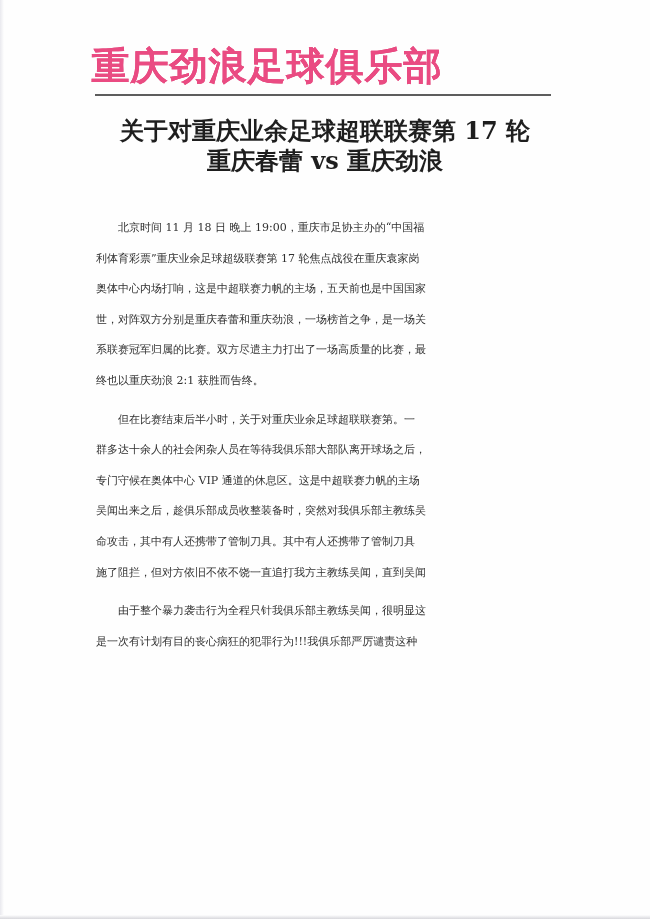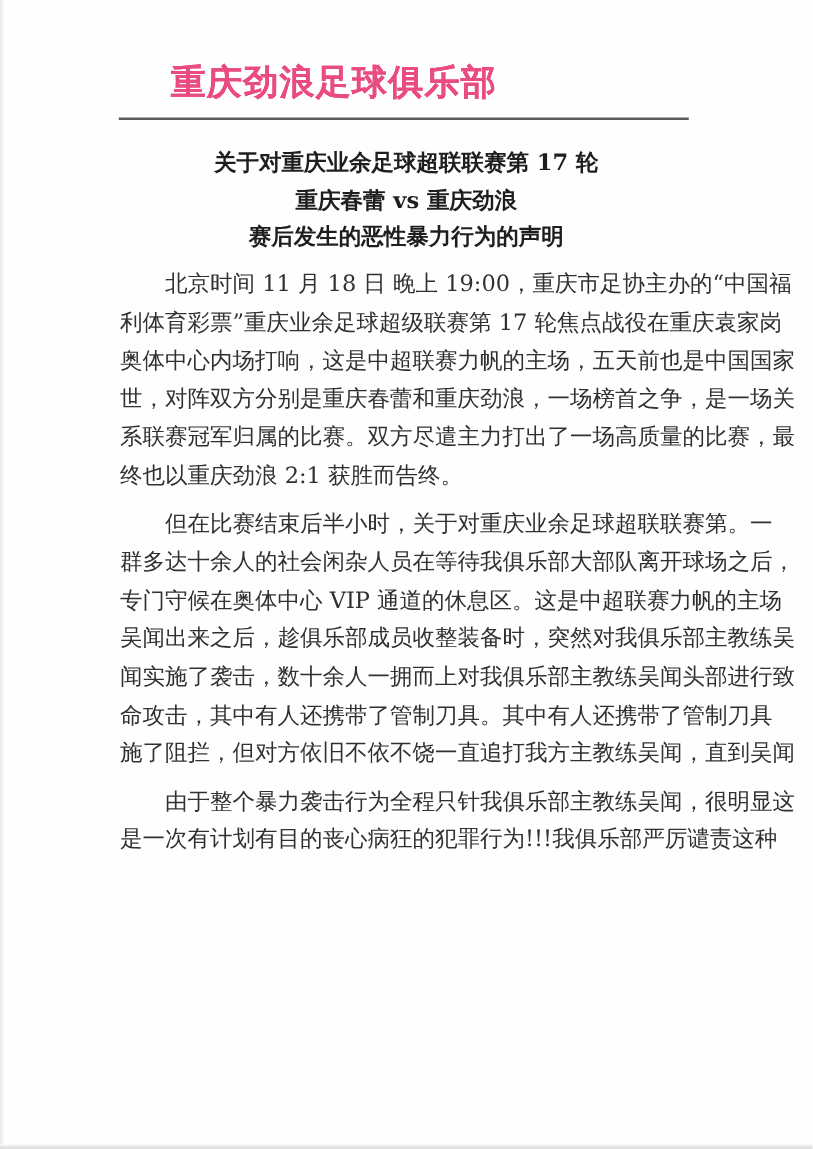--- a/index.html
+++ b/index.html
@@ -29,21 +29,21 @@
       background: linear-gradient(to top, #d8d8dc, #fefefe);
     }
     .letterhead {
       position: absolute;
       top: 44px;
       left: 0;
       width: 534px;
       text-align: center;
       font-family: "DejaVu Sans", "Liberation Sans", sans-serif;
       font-weight: bold;
-      font-size: 28px;
+      font-size: 38px;
       letter-spacing: 1px;
       line-height: 44px;
       color: #ea4b82;
       text-shadow: 0 0 0.5px #d9356d;
     }
     .letterhead-rule {
       position: absolute;
       top: 94px;
       left: 95px;
       width: 456px;
@@ -51,35 +51,35 @@
       background: #5d5d5d;
     }
     .title-block {
       position: absolute;
       top: 116px;
       left: 0;
       width: 650px;
       text-align: center;
       font-family: "DejaVu Serif", "Liberation Serif", serif;
       font-weight: bold;
-      font-size: 18px;
+      font-size: 24px;
       line-height: 29.5px;
       color: #1e1e1e;
     }
     .title-line {
       display: block;
       white-space: nowrap;
     }
     .body-text {
       position: absolute;
       top: 213px;
       left: 96px;
       width: 440px;
       font-family: "DejaVu Serif", "Liberation Serif", serif;
-      font-size: 18px;
+      font-size: 11px;
       line-height: 30.6px;
       color: #303030;
       text-align: justify;
     }
     .para {
       margin: 0 0 8px 0;
       text-indent: 2em;
     }
     .para .line {
       display: block;
@@ -93,38 +93,36 @@
 <div class="page-edge-bottom"></div>
 
 <header>
   <div class="letterhead">重庆劲浪足球俱乐部</div>
   <div class="letterhead-rule"></div>
 </header>
 
 <section class="title-block">
   <span class="title-line">关于对重庆业余足球超联联赛第 17 轮</span>
   <span class="title-line">重庆春蕾 vs 重庆劲浪</span>
-  <span class="title-line">赛后发生的恶性暴力行为的声明</span>
 </section>
 
 <article class="body-text">
   <div class="para">
     <span class="line">北京时间 11 月 18 日 晚上 19:00，重庆市足协主办的“中国福</span>
     <span class="line" style="text-indent:0">利体育彩票”重庆业余足球超级联赛第 17 轮焦点战役在重庆袁家岗</span>
     <span class="line" style="text-indent:0">奥体中心内场打响，这是中超联赛力帆的主场，五天前也是中国国家</span>
     <span class="line" style="text-indent:0">世，对阵双方分别是重庆春蕾和重庆劲浪，一场榜首之争，是一场关</span>
     <span class="line" style="text-indent:0">系联赛冠军归属的比赛。双方尽遣主力打出了一场高质量的比赛，最</span>
     <span class="line" style="text-indent:0">终也以重庆劲浪 2:1 获胜而告终。</span>
   </div>
   <div class="para">
     <span class="line">但在比赛结束后半小时，关于对重庆业余足球超联联赛第。一</span>
     <span class="line" style="text-indent:0">群多达十余人的社会闲杂人员在等待我俱乐部大部队离开球场之后，</span>
     <span class="line" style="text-indent:0">专门守候在奥体中心 VIP 通道的休息区。这是中超联赛力帆的主场</span>
     <span class="line" style="text-indent:0">吴闻出来之后，趁俱乐部成员收整装备时，突然对我俱乐部主教练吴</span>
-    <span class="line" style="text-indent:0">闻实施了袭击，数十余人一拥而上对我俱乐部主教练吴闻头部进行致</span>
     <span class="line" style="text-indent:0">命攻击，其中有人还携带了管制刀具。其中有人还携带了管制刀具</span>
     <span class="line" style="text-indent:0">施了阻拦，但对方依旧不依不饶一直追打我方主教练吴闻，直到吴闻</span>
   </div>
   <div class="para">
     <span class="line">由于整个暴力袭击行为全程只针我俱乐部主教练吴闻，很明显这</span>
     <span class="line" style="text-indent:0">是一次有计划有目的丧心病狂的犯罪行为!!!我俱乐部严厉谴责这种</span>
   </div>
 </article>
 
 </body></html>

